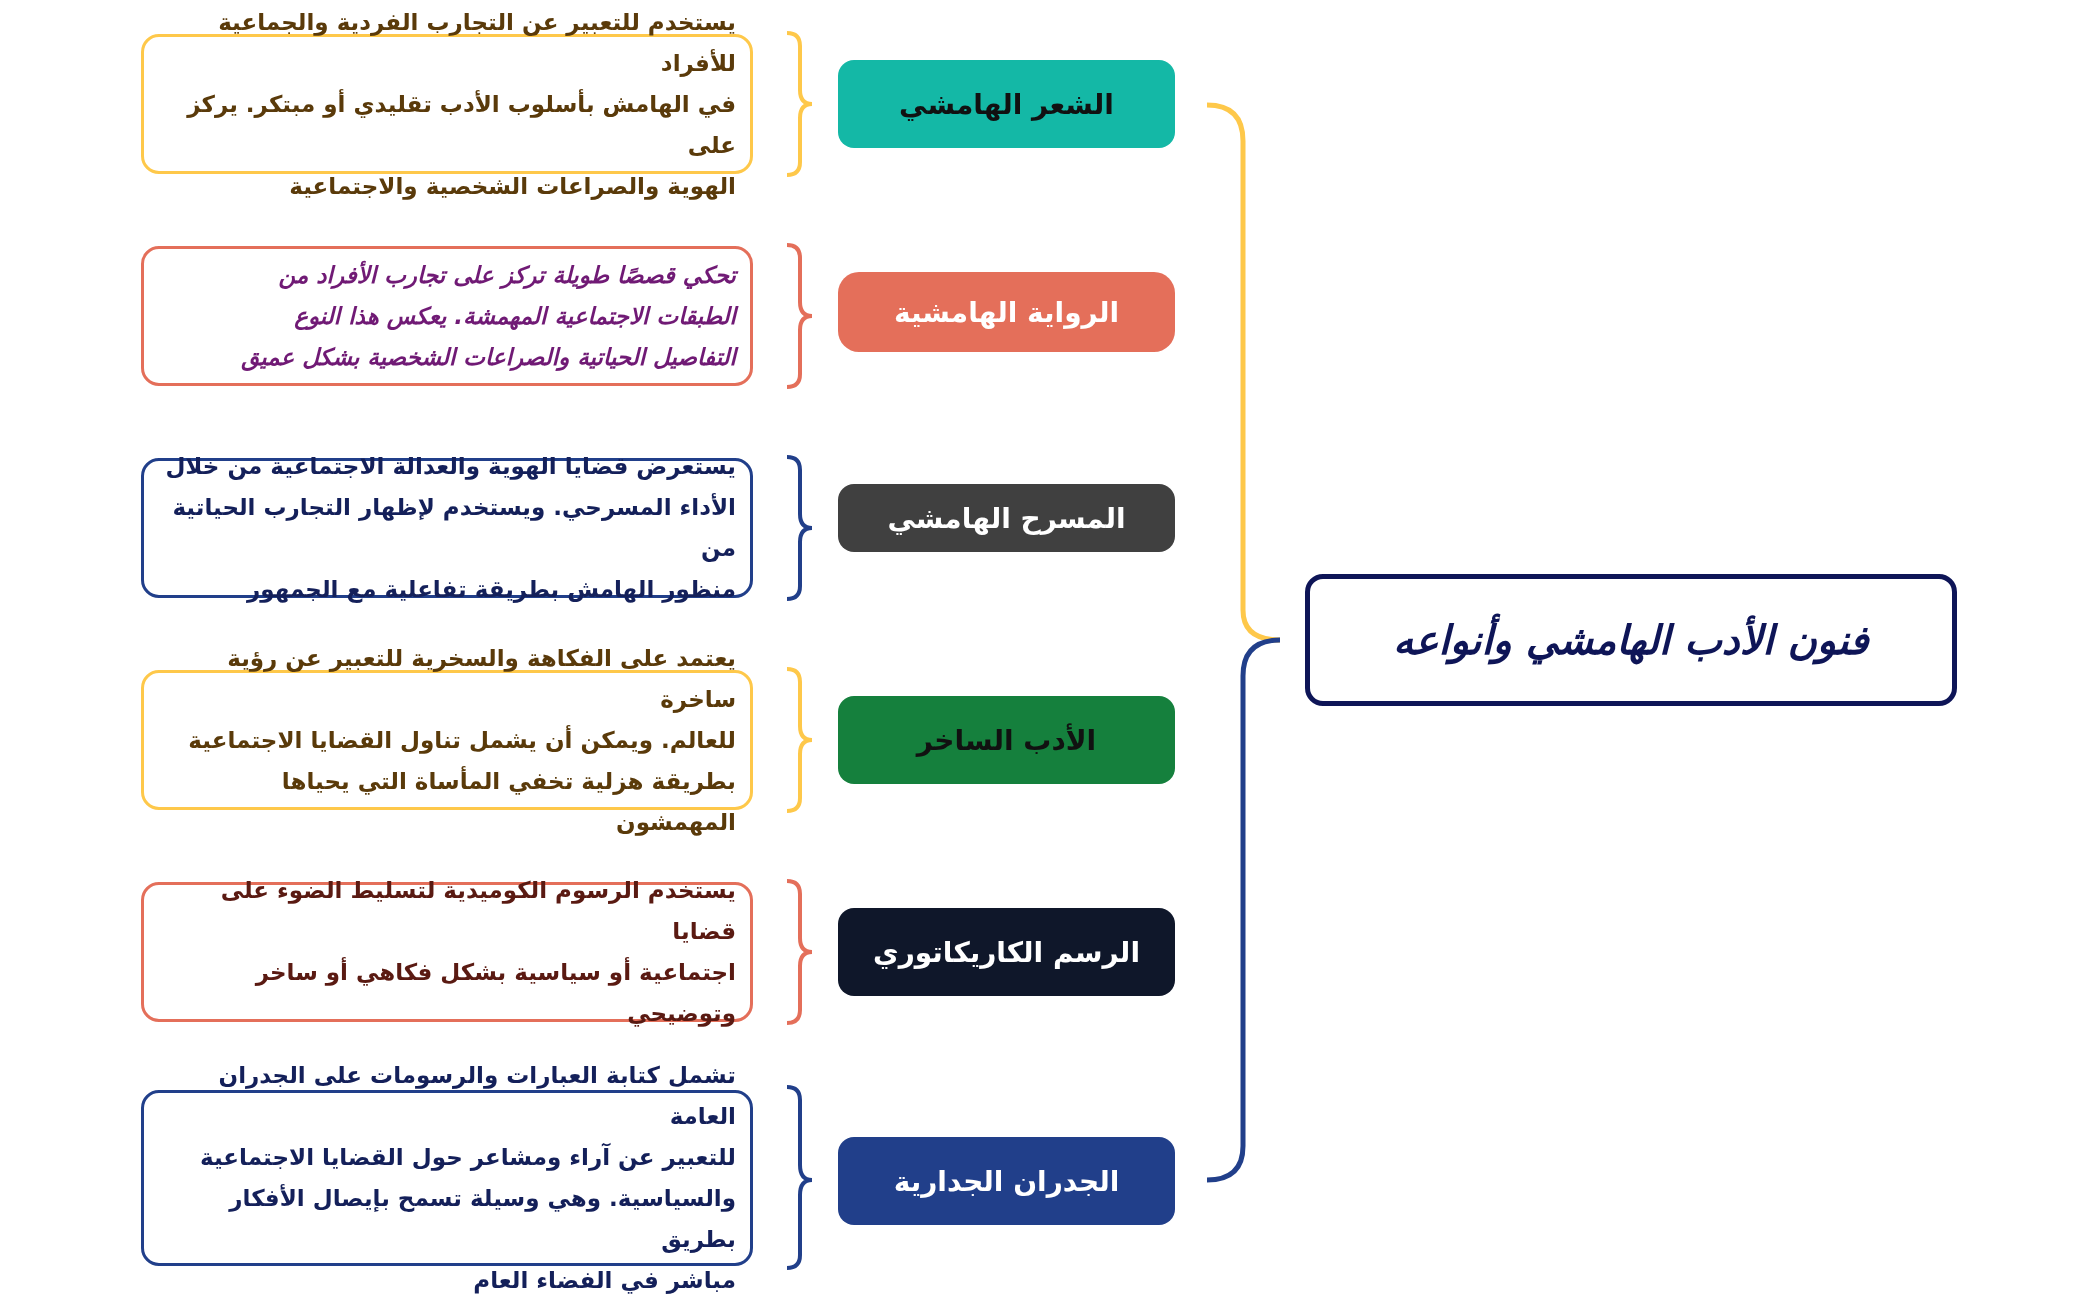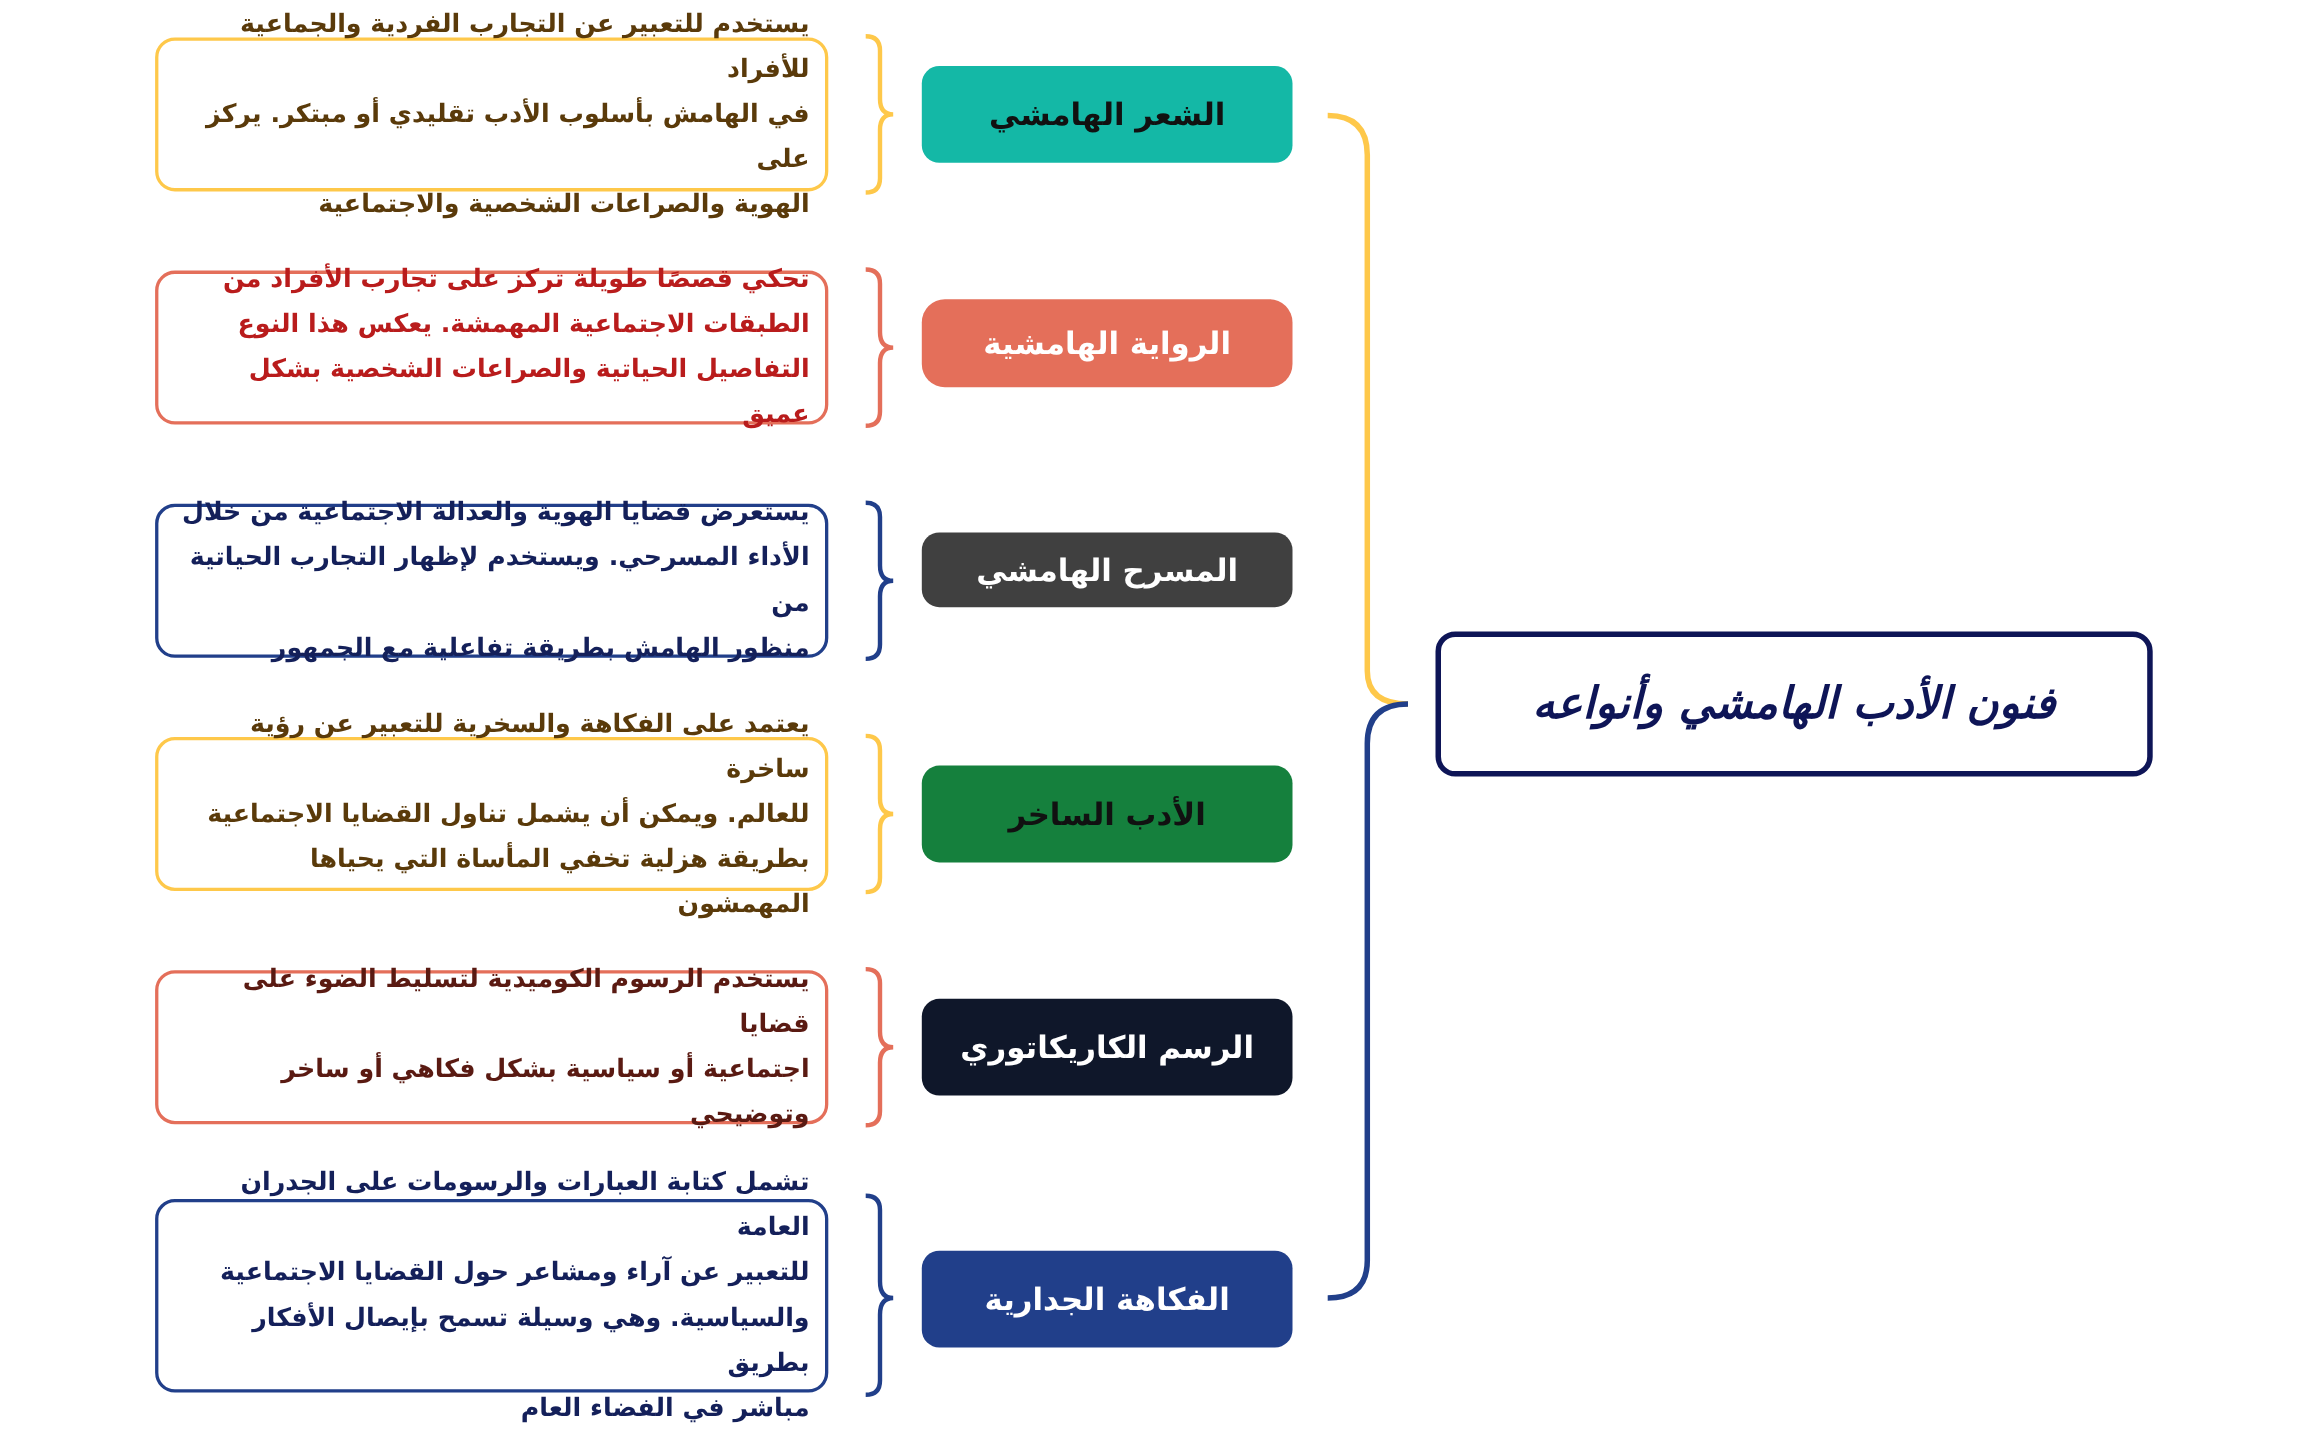--- a/index.html
+++ b/index.html
@@ -66,21 +66,21 @@
 <div class="abs desc" style="left:141px; top:34px; width:612px; height:140px; border-color:#fec84a;">
   <div class="desc-text" style="color:#5a3a0a;">يستخدم للتعبير عن التجارب الفردية والجماعية للأفراد
 في الهامش بأسلوب الأدب تقليدي أو مبتكر. يركز على
 الهوية والصراعات الشخصية والاجتماعية</div>
 </div>
 
 <div class="abs label" style="left:838px; top:272px; width:337px; height:80px; background:#e46f5a; color:#fff;border-radius:21px;">
   <span>الرواية الهامشية</span>
 </div>
 <div class="abs desc" style="left:141px; top:246px; width:612px; height:140px; border-color:#e46f5a;">
-  <div class="desc-text" style="color:#b91c1c;">تحكي قصصًا طويلة تركز على تجارب الأفراد من
+  <div class="desc-text" style="color:#701a75;font-style:italic;">تحكي قصصًا طويلة تركز على تجارب الأفراد من
 الطبقات الاجتماعية المهمشة. يعكس هذا النوع
 التفاصيل الحياتية والصراعات الشخصية بشكل عميق</div>
 </div>
 
 <div class="abs label" style="left:838px; top:484px; width:337px; height:68px; background:#404040; color:#fff;">
   <span>المسرح الهامشي</span>
 </div>
 <div class="abs desc" style="left:141px; top:458px; width:612px; height:140px; border-color:#213f8a;">
   <div class="desc-text" style="color:#14205a;">يستعرض قضايا الهوية والعدالة الاجتماعية من خلال
 الأداء المسرحي. ويستخدم لإظهار التجارب الحياتية من
@@ -99,20 +99,20 @@
 <div class="abs label" style="left:838px; top:908px; width:337px; height:88px; background:#0f172a; color:#fff;">
   <span>الرسم الكاريكاتوري</span>
 </div>
 <div class="abs desc" style="left:141px; top:882px; width:612px; height:140px; border-color:#e46f5a;">
   <div class="desc-text" style="color:#5a1a12;">يستخدم الرسوم الكوميدية لتسليط الضوء على قضايا
 اجتماعية أو سياسية بشكل فكاهي أو ساخر
 وتوضيحي</div>
 </div>
 
 <div class="abs label" style="left:838px; top:1137px; width:337px; height:88px; background:#213f8a; color:#fff;">
-  <span>الفكاهة الجدارية</span>
+  <span>الجدران الجدارية</span>
 </div>
 <div class="abs desc" style="left:141px; top:1090px; width:612px; height:176px; border-color:#213f8a;">
   <div class="desc-text" style="color:#14205a;">تشمل كتابة العبارات والرسومات على الجدران العامة
 للتعبير عن آراء ومشاعر حول القضايا الاجتماعية
 والسياسية. وهي وسيلة تسمح بإيصال الأفكار بطريق
 مباشر في الفضاء العام</div>
 </div>
 
 </body></html>

